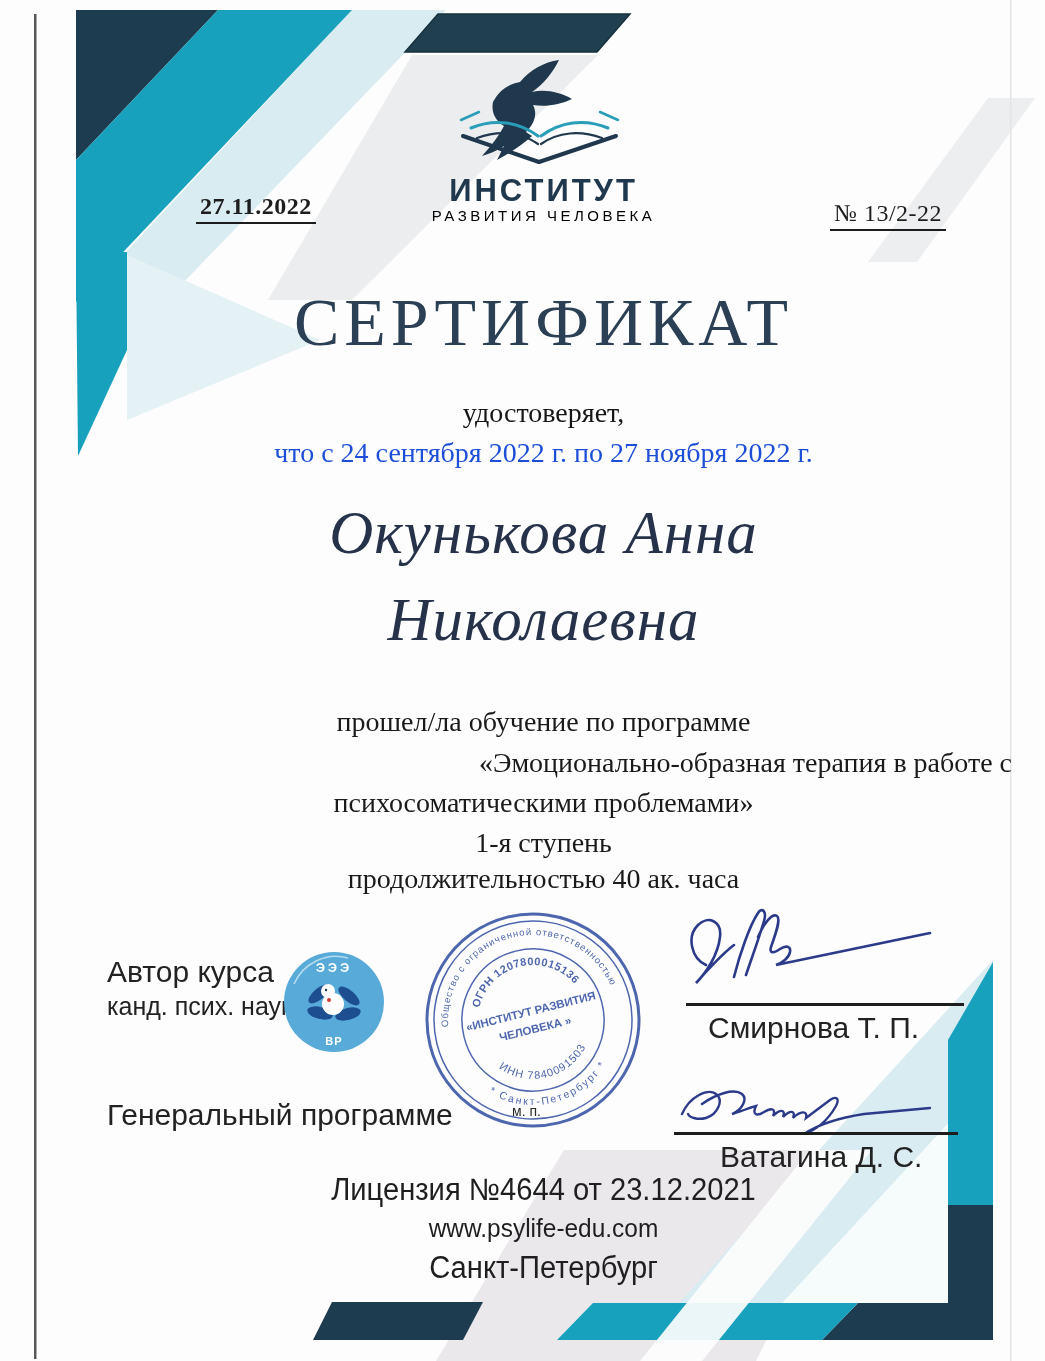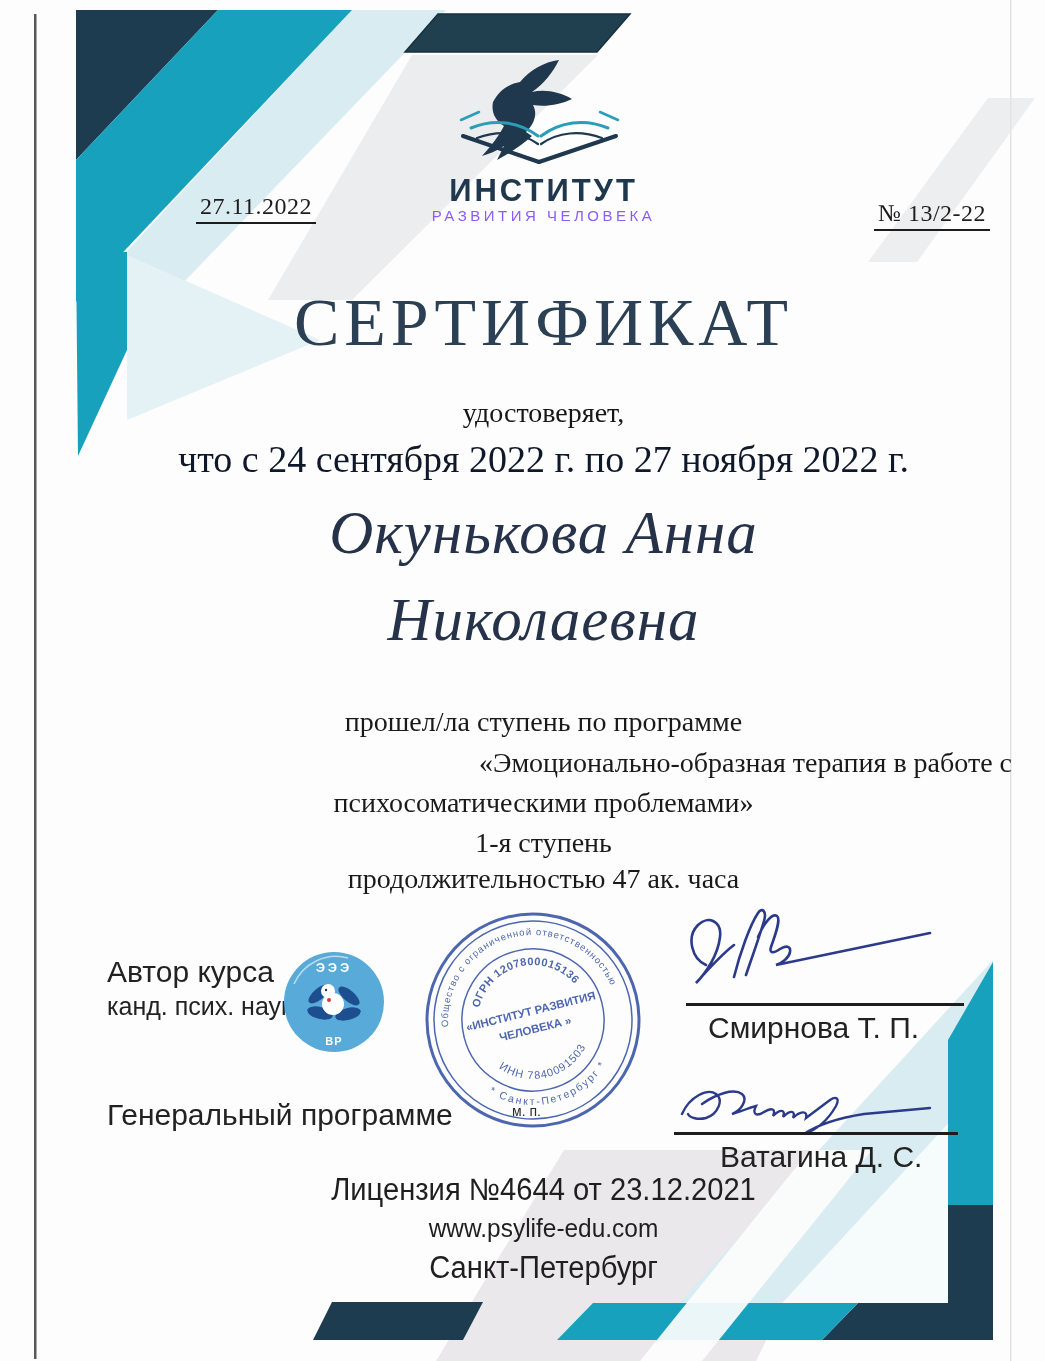--- a/index.html
+++ b/index.html
@@ -8,24 +8,24 @@
     background:#fdfdfd;
     font-family:"Liberation Sans",sans-serif;color:#1d1d1d;
   }
   .abs{position:absolute;}
   .serif{font-family:"Liberation Serif","DejaVu Serif",serif;}
   .sans{font-family:"Liberation Sans","DejaVu Sans",sans-serif;}
   .center-band{left:75px;width:937px;text-align:center;}
   .underlined{border-bottom:2.5px solid #1c1c1c;padding:0 4px 3px 4px;}
   .date-txt{font-size:24px;letter-spacing:.5px;}
   .inst-name{font-size:31px;font-weight:bold;color:#20384e;letter-spacing:3px;}
-  .inst-sub{font-size:15px;color:#8b5cf6;letter-spacing:3.5px;}
+  .inst-sub{font-size:15px;color:#000000;letter-spacing:3.5px;}
   .cert-title{font-size:68px;color:#2b4055;letter-spacing:5px;}
   .cert-sub{font-size:28px;color:#161616;}
-  .period{font-size:38px;color:#0f172a;}
+  .period{font-size:28px;color:#1d4ed8;}
   .recipient{font-size:61px;font-style:italic;color:#25324a;letter-spacing:1px;}
   .program{font-size:28px;color:#1a1a1a;}
   .sans-label{font-size:30px;color:#222;}
   .sans-small{font-size:25px;color:#222;}
   .sig-name{font-size:30px;color:#222;margin-left:20px;}
   .sig-line{height:3px;background:#1d1d1d;}
   .footer-line{font-size:31px;color:#1f1f1f;transform:scaleX(.94);}
   .footer-url{font-size:26px;color:#1f1f1f;transform:scaleX(.94);}
   .mp{font-size:14px;color:#2a2a2a;}
   svg text{font-family:"Liberation Sans","DejaVu Sans",sans-serif;}
@@ -71,39 +71,39 @@
       <path d="M169,78 C147,70 125,72 108,84" stroke="#20384e" stroke-width="2.2"></path>
       <path d="M38,68 C62,58 86,62 105,76" stroke="#2a9eb8" stroke-width="3"></path>
       <path d="M175,68 C151,58 127,62 108,76" stroke="#2a9eb8" stroke-width="3"></path>
       <path d="M28,60 L46,52" stroke="#2a9eb8" stroke-width="2.5"></path>
       <path d="M185,60 L167,52" stroke="#2a9eb8" stroke-width="2.5"></path>
     </g>
   </svg>
   <div class="abs center-band inst-name" style="top:173px;">ИНСТИТУТ</div>
   <div class="abs center-band inst-sub" style="top:207px;">РАЗВИТИЯ ЧЕЛОВЕКА</div>
 
-  <div class="abs serif date-txt" style="left:196px;top:193px;">
+  <div class="abs serif date-txt" style="left:196px;top:193px;font-weight:bold;">
     <span class="underlined">27.11.2022</span>
   </div>
-  <div class="abs serif date-txt" style="left:830px;top:200px;margin-left:44px;">
+  <div class="abs serif date-txt" style="left:830px;top:200px;">
     <span class="underlined">№ 13/2-22</span>
   </div>
 
   <div class="abs center-band serif cert-sub" style="top:397px;">удостоверяет,</div>
   <div class="abs center-band serif cert-title" style="top:283px;">СЕРТИФИКАТ</div>
   <div class="abs center-band serif period" style="top:437px;">что с 24 сентября 2022 г. по 27 ноября 2022 г.</div>
 
   <div class="abs center-band serif recipient" style="top:498px;">Окунькова Анна</div>
   <div class="abs center-band serif recipient" style="top:585px;">Николаевна</div>
 
-  <div class="abs center-band serif program" style="top:706px;">прошел/ла ступень по программе</div>
+  <div class="abs center-band serif program" style="top:706px;">прошел/ла обучение по программе</div>
   <div class="abs center-band serif program" style="top:747px;text-align:right;">«Эмоционально-образная терапия в работе с</div>
   <div class="abs center-band serif program" style="top:787px;">психосоматическими проблемами»</div>
   <div class="abs center-band serif program" style="top:827px;">1-я ступень</div>
-  <div class="abs center-band serif program" style="top:863px;">продолжительностью 47 ак. часа</div>
+  <div class="abs center-band serif program" style="top:863px;">продолжительностью 40 ак. часа</div>
 
   <div class="abs sans sans-label" style="left:107px;top:955px;">Автор курса</div>
   <div class="abs sans sans-small" style="left:107px;top:992px;">канд. псих. наук</div>
 
   <svg class="abs" style="left:282px;top:950px;" width="104" height="104" viewBox="0 0 104 104">
     <circle cx="52" cy="52" r="50" fill="#58aad9"></circle>
     <path d="M12,34 A46,46 0 0 1 66,8" stroke="#cfe8f6" stroke-width="1.5" fill="none" opacity="0.8"></path>
     <g>
       <ellipse cx="37" cy="44" rx="13" ry="5.5" fill="#1d4e8f" transform="rotate(-40 37 44)"></ellipse>
       <ellipse cx="67" cy="46" rx="13" ry="5.5" fill="#1d4e8f" transform="rotate(40 67 46)"></ellipse>

